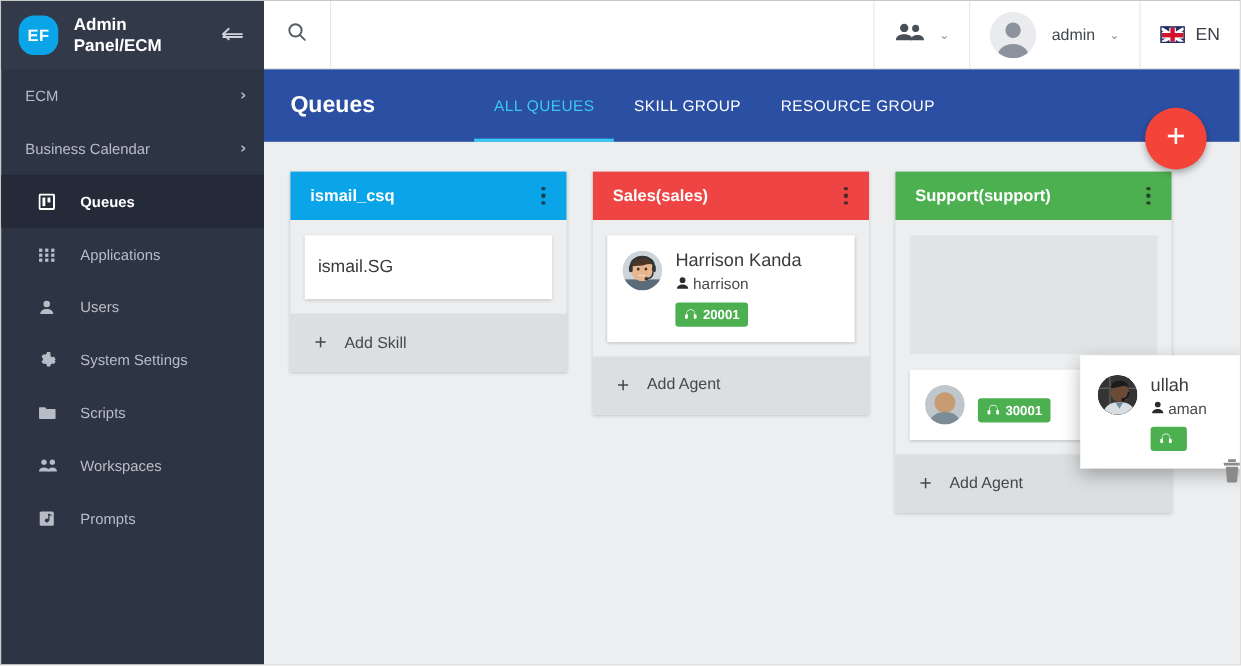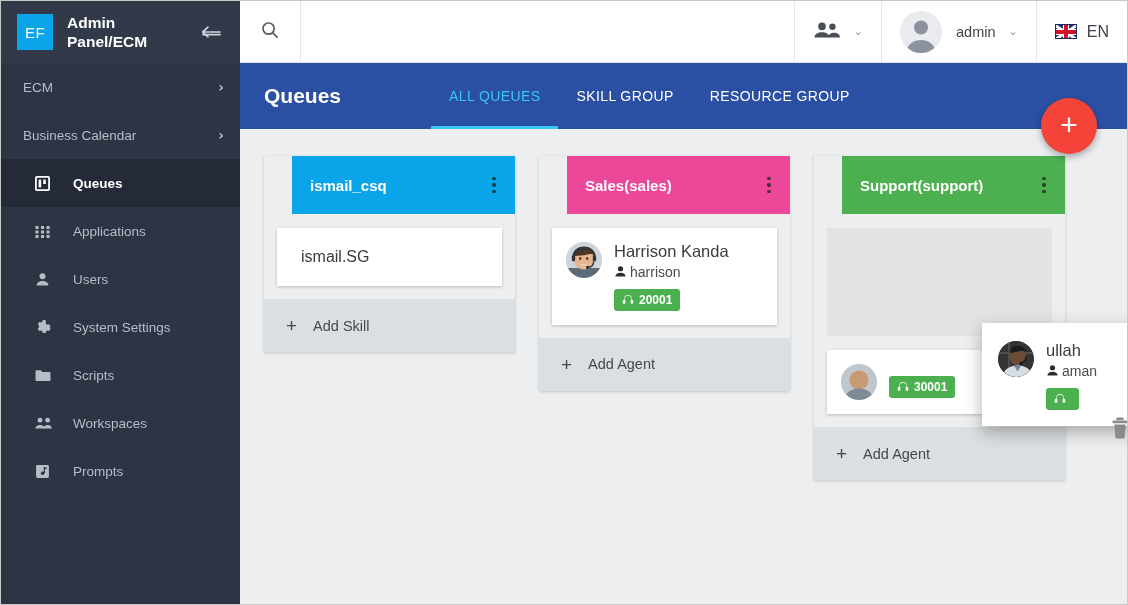--- a/index.html
+++ b/index.html
@@ -27,23 +27,23 @@
   .brand {
     height: 62px; min-height: 62px;
     background: #323a4a;
     display: flex; align-items: center;
     padding: 0 14px 0 16px;
   }
   .brand-logo {
     width: 36px; height: 36px; min-width: 36px;
     background: #0aa5e8;
     color: #ffffff;
-    font-size: 15px; font-weight: normal;
+    font-size: 15px; font-weight: bold;
     display: flex; align-items: center; justify-content: center;
-    border-radius: 0;
+    border-radius: 14px;
     letter-spacing: .3px;
   }
   .brand-title {
     color: #ffffff;
     font-size: 15.5px; font-weight: bold;
     line-height: 1.25;
     margin-left: 14px;
     flex: 1;
     white-space: pre-line;
   }
@@ -193,25 +193,24 @@
     position: relative;
     overflow: hidden;
   }
   .queue-card {
     width: 251px; min-width: 251px;
     background: #eceef0;
     box-shadow: 0 1px 3px rgba(0,0,0,.18);
     display: flex; flex-direction: column;
   }
   .queue-head {
-    height: 58px;
+    height: 44px;
     display: flex; align-items: center;
     padding: 0 10px 0 18px;
     color: #ffffff;
-    margin-left: 28px;
   }
   .queue-head .qname {
     flex: 1; font-size: 15px; font-weight: bold;
   }
   .kebab {
     width: 22px; height: 26px;
     display: flex; flex-direction: column; align-items: center; justify-content: center;
     gap: 3px; cursor: pointer;
   }
   .kebab i { width: 3.5px; height: 3.5px; border-radius: 50%; background: #1f1f1f; opacity: .75; display: block; }
@@ -222,21 +221,21 @@
   }
   .member-card {
     background: #ffffff;
     box-shadow: 0 1px 3px rgba(0,0,0,.22);
     padding: 14px 14px 14px 14px;
     display: flex; align-items: flex-start;
     cursor: pointer;
   }
   .member-card.skill-only {
     min-height: 58px; align-items: center;
-    padding: 18px 24px;
+    padding: 18px 12px;
   }
   .skill-text { font-size: 16px; color: #3a3a3a; }
   .member-photo {
     width: 36px; height: 36px; min-width: 36px;
     border-radius: 50%;
     overflow: hidden;
     margin-right: 12px;
     background: #cfd4d9;
   }
   .member-info { flex: 1; min-width: 0; }
@@ -489,21 +488,21 @@
             <span class="skill-text">ismail.SG</span>
           </div>
         </div>
         <div class="add-row">
           <span class="plus">+</span>
           <span>Add Skill</span>
         </div>
       </div>
 
       <div class="queue-card">
-        <div class="queue-head" style="background:#ec4899">
+        <div class="queue-head" style="background:#ef4444">
           <span class="qname">Sales(sales)</span>
           <span class="kebab">
               <i></i>
               <i></i>
               <i></i>
             </span>
         </div>
         <div class="queue-body">
           <div class="member-card">
             <span class="member-photo">

